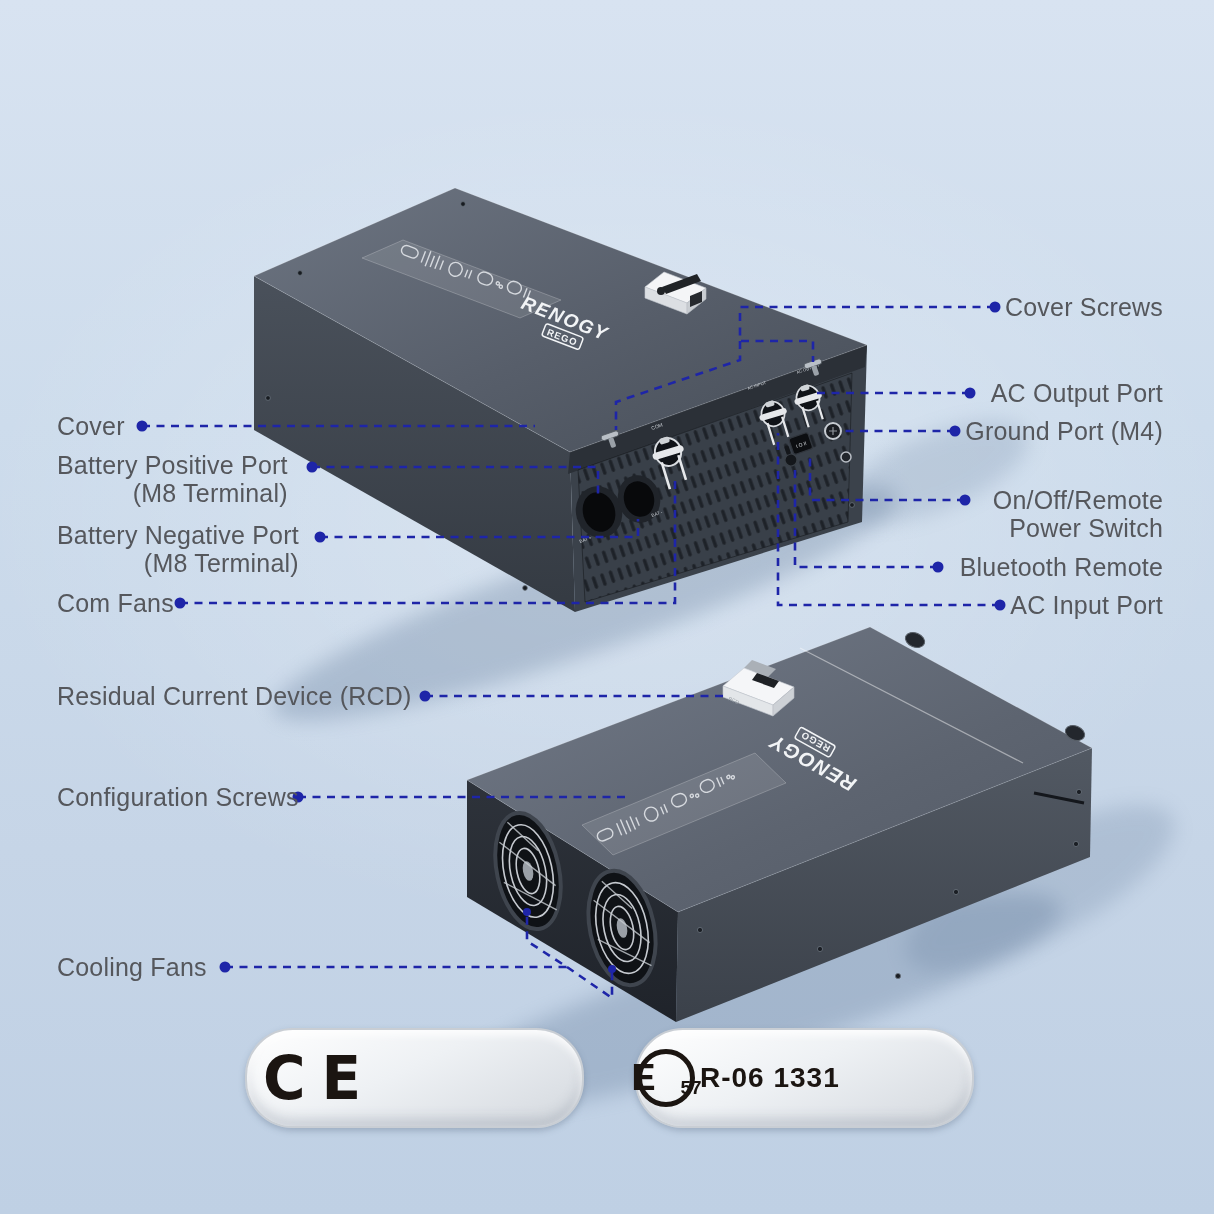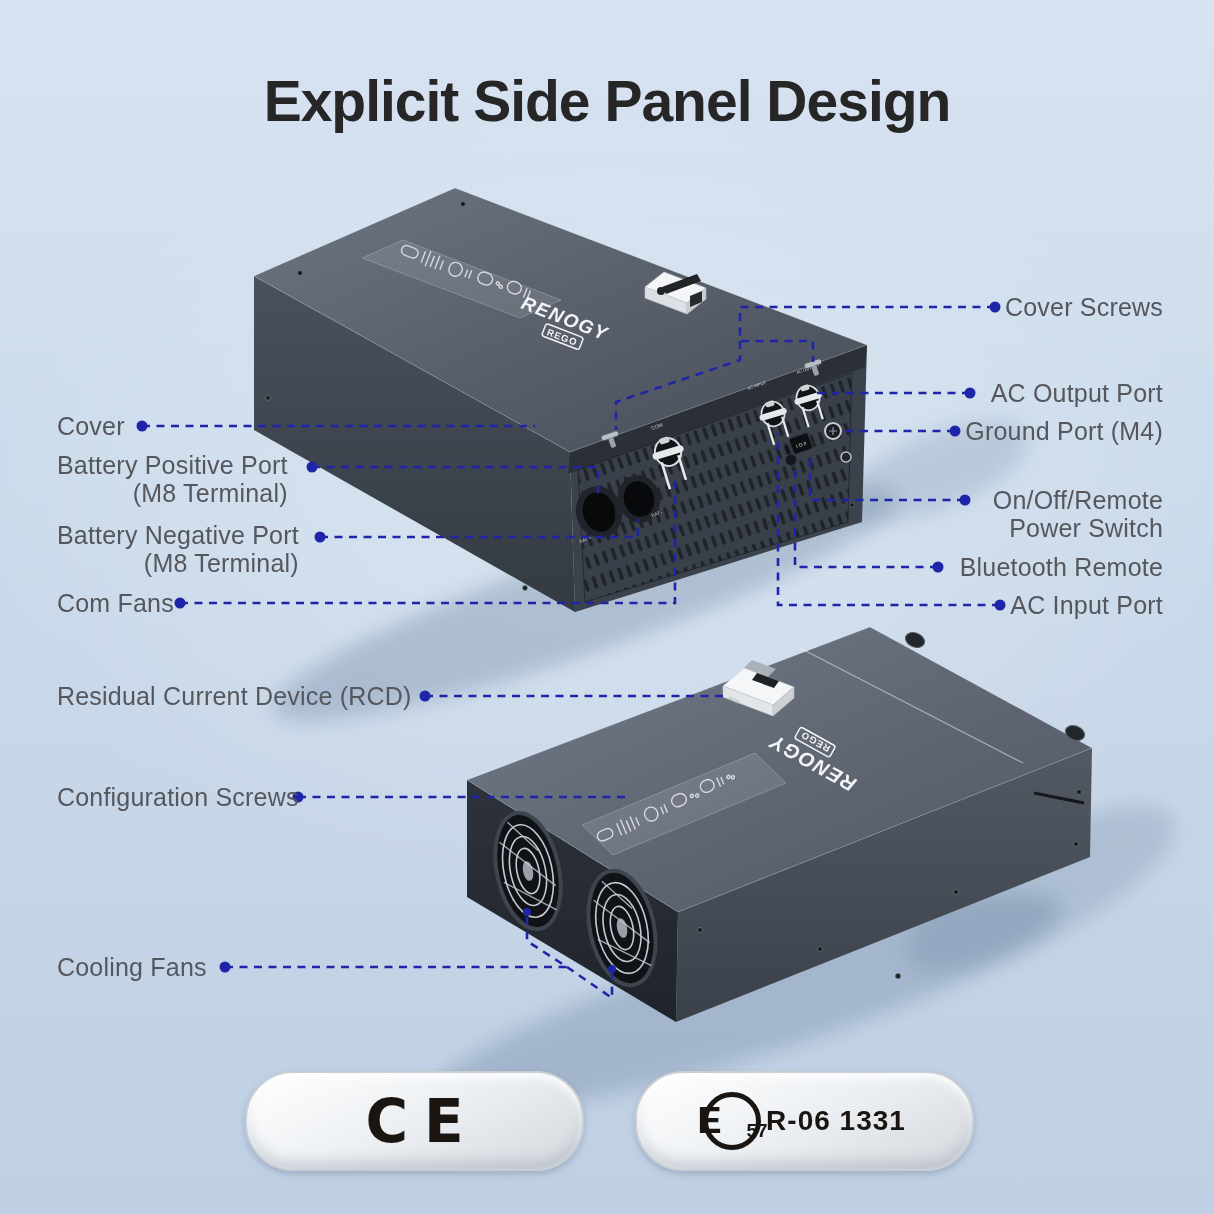--- a/index.html
+++ b/index.html
@@ -8,25 +8,25 @@
     background:linear-gradient(180deg,#d8e3f1 0%,#cddcec 35%,#c6d5e7 70%,#bfd0e4 100%);}
   .stage::before{content:"";position:absolute;inset:0;
     background:radial-gradient(ellipse 900px 600px at 50% 42%,rgba(255,255,255,.25),rgba(255,255,255,0) 70%);}
   .title{position:absolute;top:68px;left:0;width:100%;text-align:center;
     font-size:57px;font-weight:bold;letter-spacing:-1px;color:#262626;margin:0;}
   svg.scene{position:absolute;left:0;top:0;}
   .lbl{position:absolute;font-size:25px;line-height:28px;color:#55575c;letter-spacing:.2px;white-space:nowrap;}
   .lbl.left{left:57px;text-align:right;}
   .lbl.right{right:51px;text-align:right;}
   .lbl .sub{display:block;}
-  .badge{position:absolute;top:1071px;width:335px;height:96px;border-radius:48px;
+  .badge{position:absolute;top:1028px;width:335px;height:96px;border-radius:48px;
     background:linear-gradient(155deg,#ffffff 0%,#eef1f4 45%,#dde1e6 80%,#d3d8dd 100%);
     border:2px solid #c9ced4;
     box-shadow:inset 0 5px 8px rgba(255,255,255,.9), inset 0 -8px 12px rgba(130,140,155,.30), 0 3px 6px rgba(90,105,130,.35);
-    display:flex;align-items:center;justify-content:center;color:#1b1511;}
+    display:flex;align-items:center;justify-content:flex-start;color:#1b1511;}
   .badge-ce{left:245px;}
   .badge-e{left:635px;}
   .ce-text{font-family:"DejaVu Sans",sans-serif;font-size:58px;font-weight:bold;letter-spacing:16px;
     padding-left:16px;transform:scaleY(1.05);}
   .emark{display:flex;align-items:center;gap:5px;}
   .e-circle{width:58px;height:58px;border:5px solid #1b1511;border-radius:50%;
     display:flex;align-items:center;justify-content:center;box-sizing:border-box;}
   .e-letter{font-size:36px;font-weight:bold;line-height:1;}
   .e-number{font-size:19px;font-weight:bold;line-height:1;transform:translate(1px,9px);margin-left:24px;}
   .e-code{font-size:28px;font-weight:bold;letter-spacing:1px;}
@@ -283,21 +283,20 @@
         <circle cx="612" cy="969" r="4"></circle>
       <circle cx="995" cy="307" r="5.5"></circle>
         <circle cx="970" cy="393" r="5.5"></circle>
       <circle cx="955" cy="431" r="5.5"></circle>
         <circle cx="965" cy="500" r="5.5"></circle>
       <circle cx="938" cy="567" r="5.5"></circle>
         <circle cx="1000" cy="605" r="5.5"></circle>
     </g>
   </svg>
 
-  <h1 class="title">Explicit Side Panel Design</h1>
 
   <div class="lbl left" style="top:412px"><span>Cover</span></div>
   <div class="lbl left" style="top:451px"><span>Battery Positive Port</span><span class="sub">(M8 Terminal)</span></div>
   <div class="lbl left" style="top:521px"><span>Battery Negative Port</span><span class="sub">(M8 Terminal)</span></div>
   <div class="lbl left" style="top:589px"><span>Com Fans</span></div>
   <div class="lbl left" style="top:682px"><span>Residual Current Device (RCD)</span></div>
   <div class="lbl left" style="top:783px"><span>Configuration Screws</span></div>
   <div class="lbl left" style="top:953px"><span>Cooling Fans</span></div>
 
   <div class="lbl right" style="top:293px"><span>Cover Screws</span></div>

